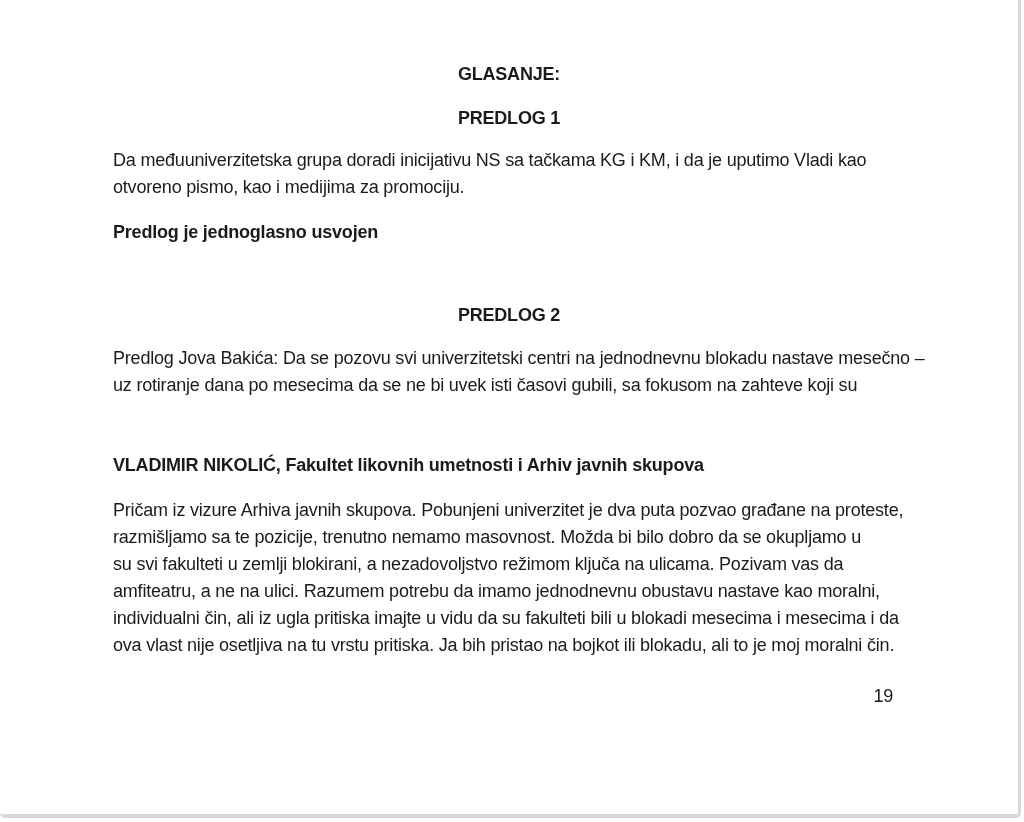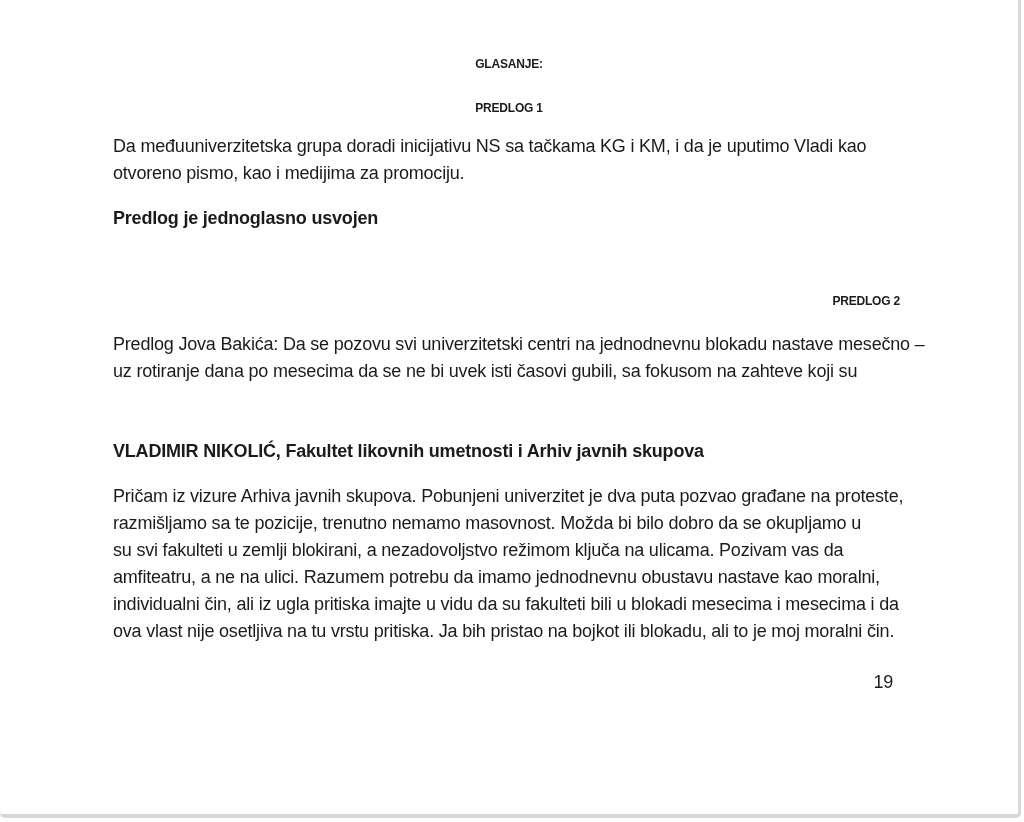--- a/index.html
+++ b/index.html
@@ -29,29 +29,29 @@
     line-height: 27px;
     letter-spacing: -0.2px;
   }
   .center {
     text-align: center;
   }
   .bold {
     font-weight: bold;
   }
   h1, h2 {
-    font-size: 12px;
+    font-size: 18px;
     line-height: 27px;
-    margin: 5px;
+    margin: 15px;
     font-weight: bold;
   }
   .heading-predlog1 { margin-top: 17px; }
   .para-predlog1   { margin-top: 11px; }
   .result-line     { margin-top: 18px; }
-  .heading-predlog2{ margin-top: 56px; text-align: right; }
+  .heading-predlog2{ margin-top: 56px; }
   .para-predlog2   { margin-top: 16px; }
   .speaker-heading { margin-top: 53px; }
   .para-speaker    { margin-top: 18px; }
   .page-number {
     margin-top: 24px;
     text-align: right;
     padding-right: 12px;
   }
   .line {
     white-space: nowrap;

